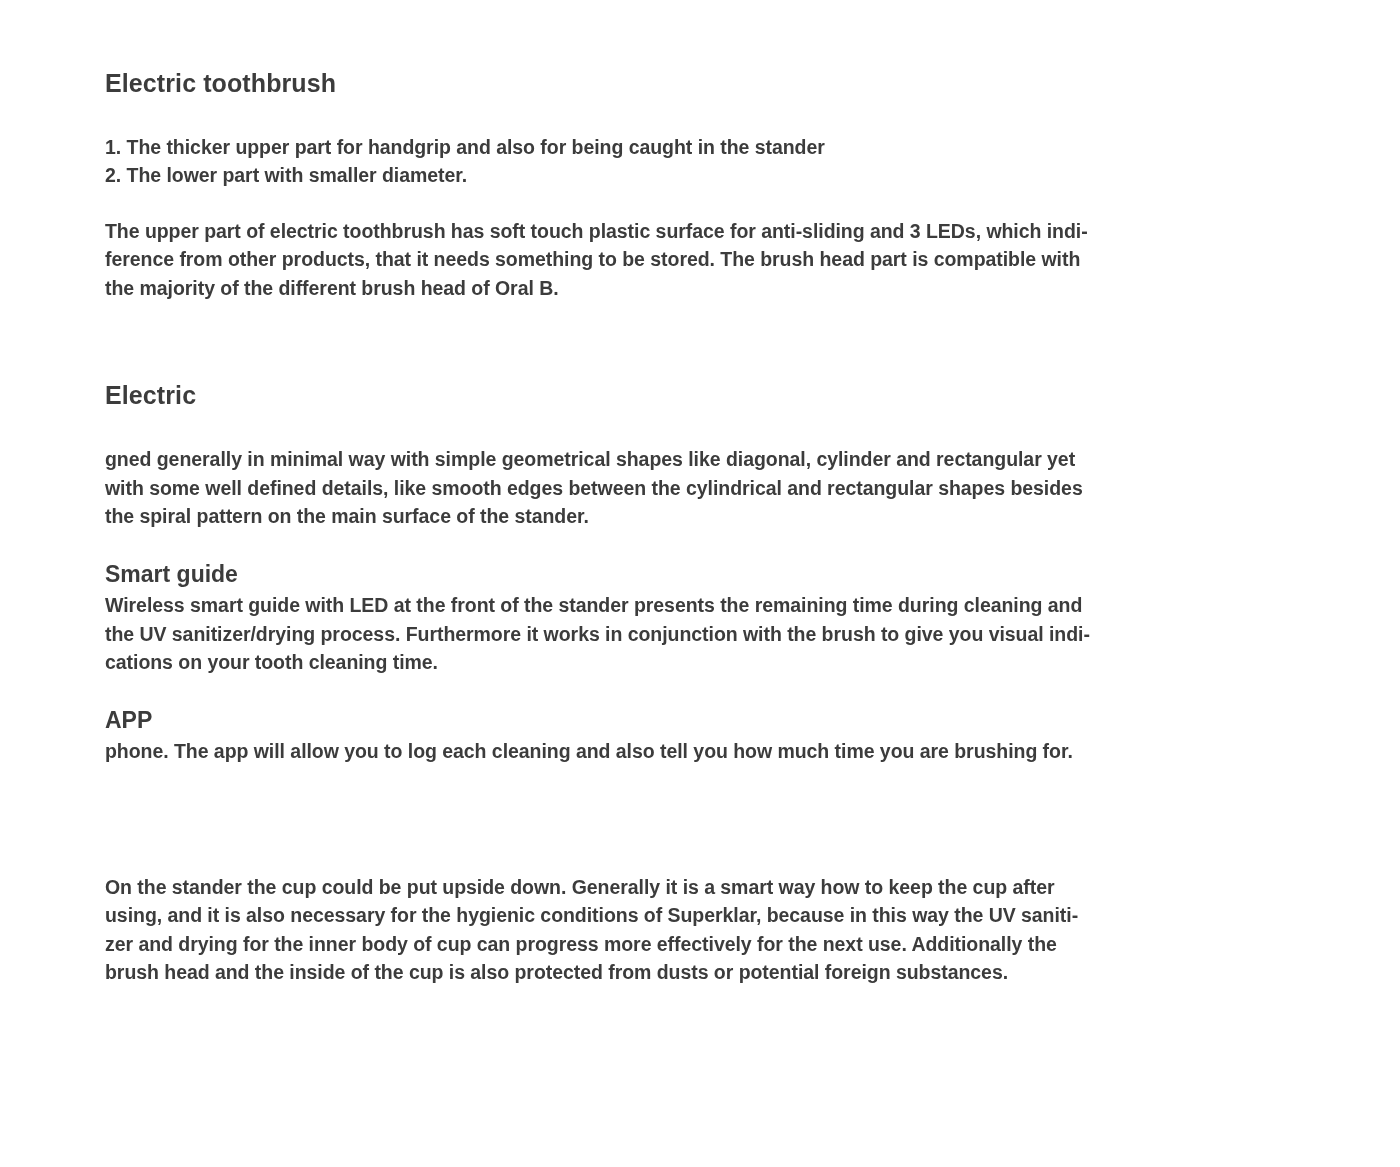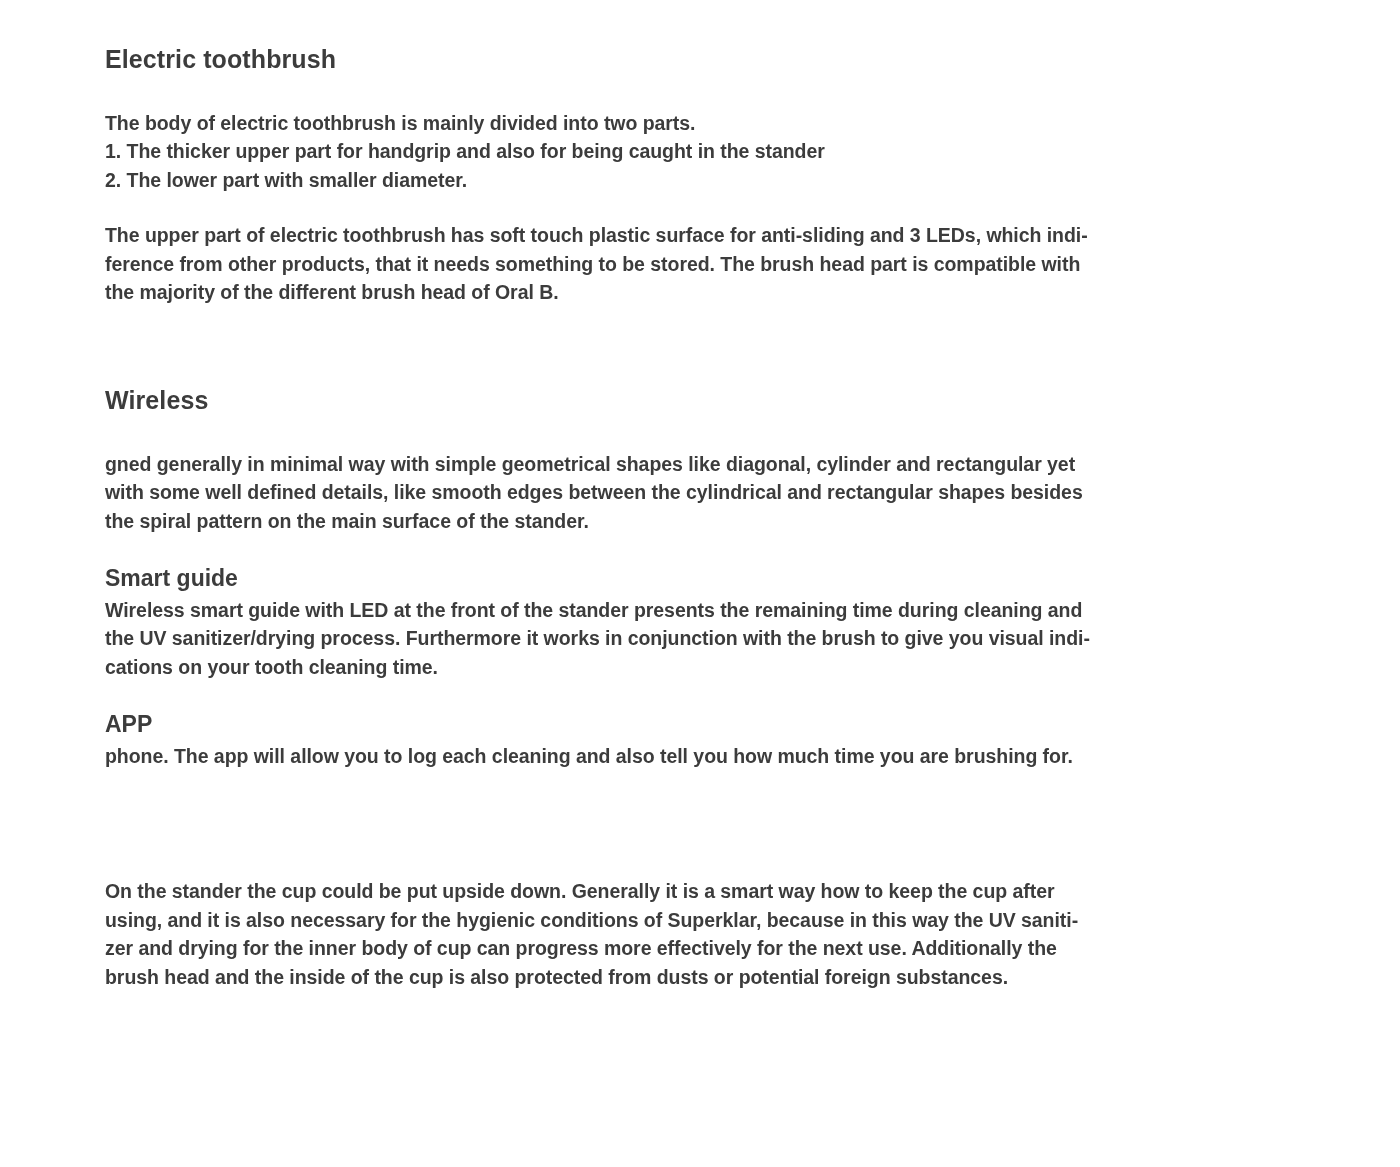--- a/index.html
+++ b/index.html
@@ -12,21 +12,21 @@
     height: 1167px;
     font-family: "Liberation Sans", sans-serif;
     color: #3a3a3a;
     -webkit-font-smoothing: antialiased;
   }
   .page {
     position: relative;
     width: 1400px;
     height: 912px;
     box-sizing: border-box;
-    padding: 44px 110px 0 105px;
+    padding: 68px 110px 0 105px;
   }
   .section-title {
     font-size: 25px;
     font-weight: bold;
     color: #3c3c3c;
     letter-spacing: 0.1px;
     margin: 0;
     line-height: 1.2;
   }
   .body-block {
@@ -56,36 +56,35 @@
 </head>
 <body>
 
 <div class="page">
 
   <h1 class="section-title">Electric toothbrush</h1>
 
   <div class="gap-title-to-body"></div>
 
   <p class="body-block">
-    <span class="line">The body of electric toothbrush is mainly divided into two parts.</span>
     <span class="line">1. The thicker upper part for handgrip and also for being caught in the stander</span>
     <span class="line">2. The lower part with smaller diameter.</span>
   </p>
 
   <div class="gap-para"></div>
 
   <p class="body-block">
     <span class="line">The upper part of electric toothbrush has soft touch plastic surface for anti-sliding and 3 LEDs, which indi-</span>
     <span class="line">ference from other products, that it needs something to be stored. The brush head part is compatible with</span>
     <span class="line">the majority of the different brush head of Oral B.</span>
   </p>
 
   <div class="gap-section-xl"></div>
 
-  <h1 class="section-title">Wireless</h1>
+  <h1 class="section-title">Electric</h1>
 
   <div class="gap-title-to-body"></div>
 
   <p class="body-block">
     <span class="line">gned generally in minimal way with simple geometrical shapes like diagonal, cylinder and rectangular yet</span>
     <span class="line">with some well defined details, like smooth edges between the cylindrical and rectangular shapes besides</span>
     <span class="line">the spiral pattern on the main surface of the stander.</span>
   </p>
 
   <div class="gap-para"></div>

